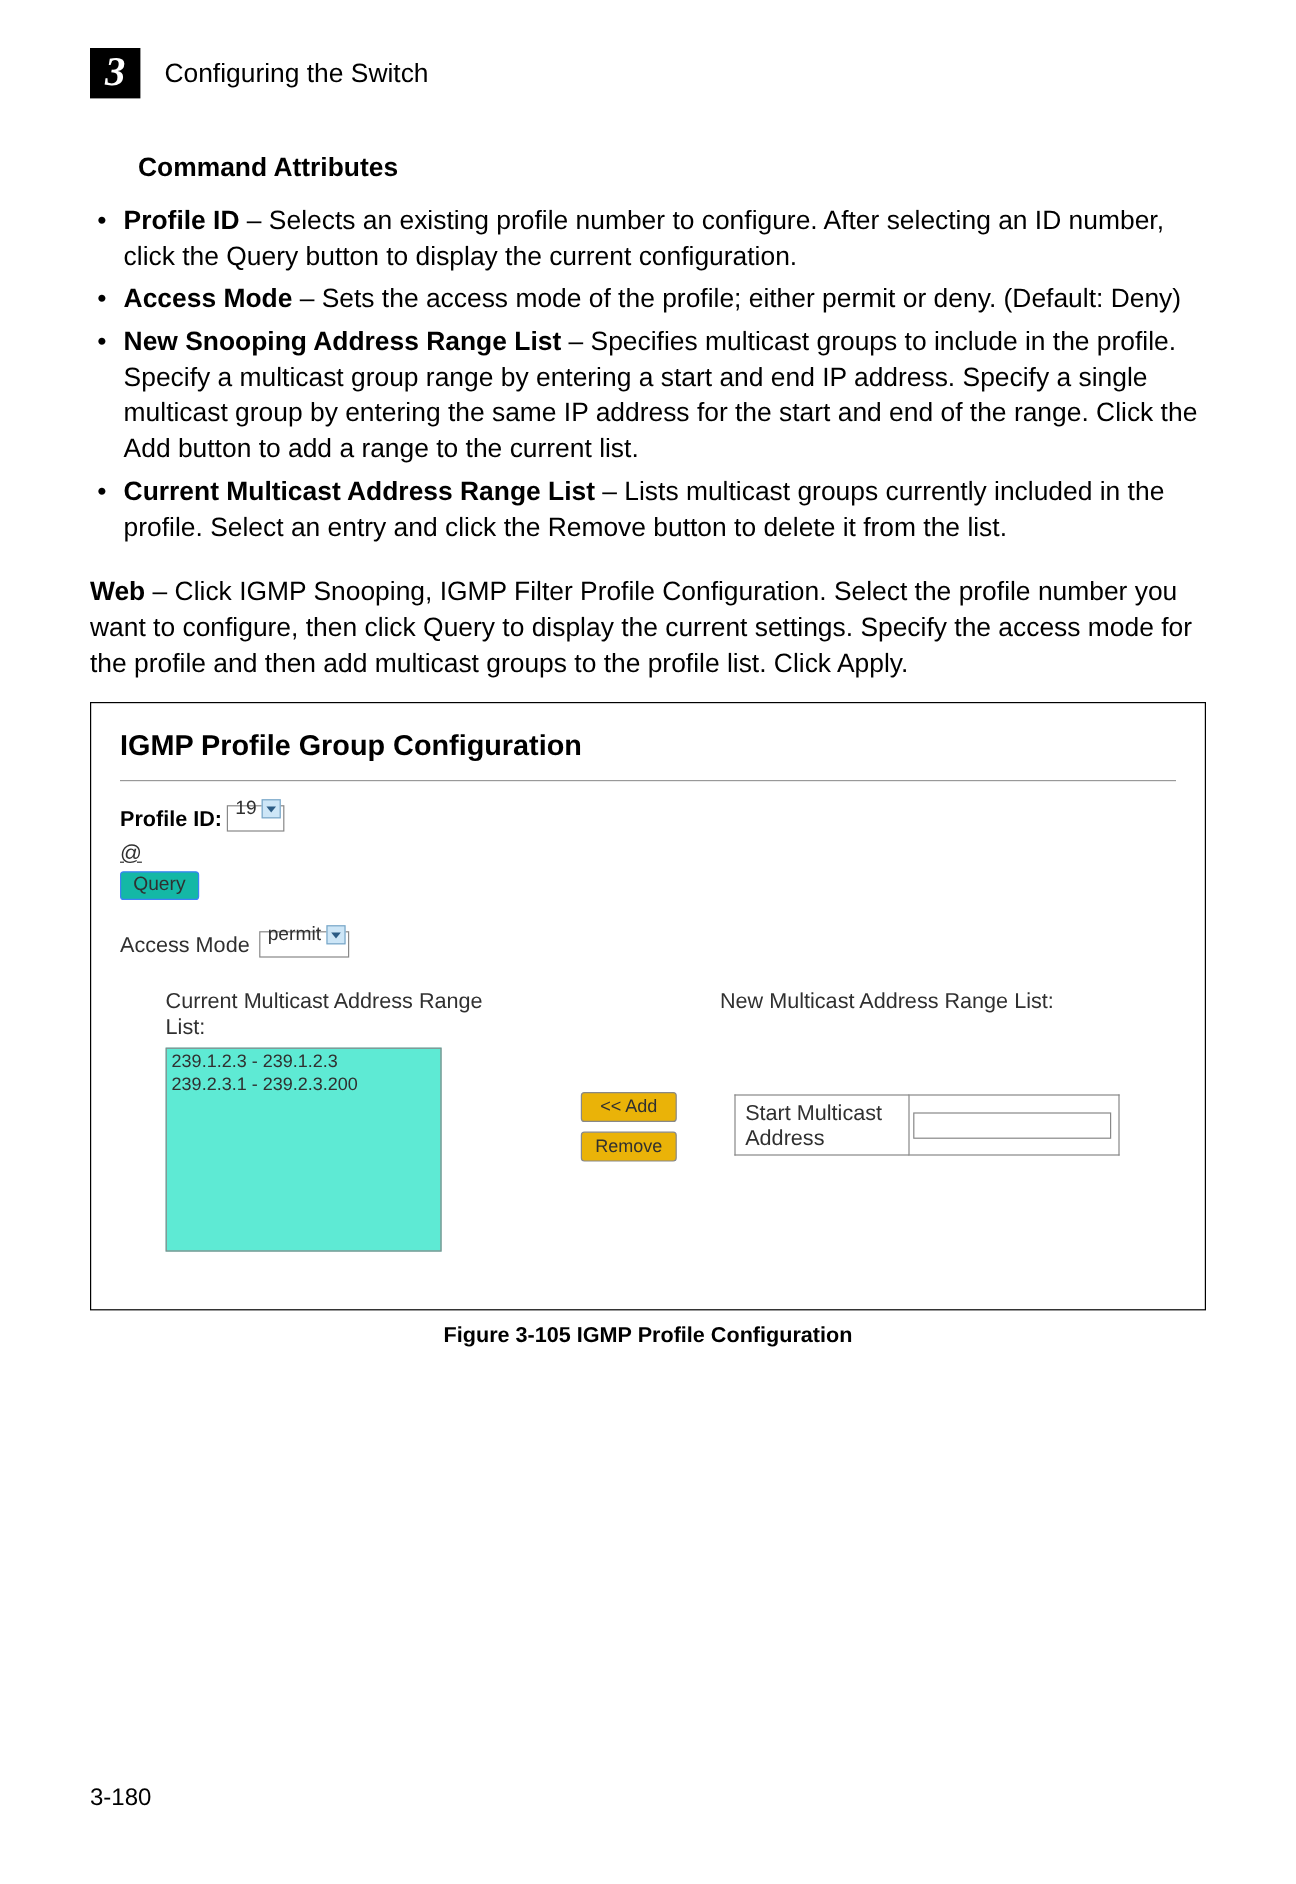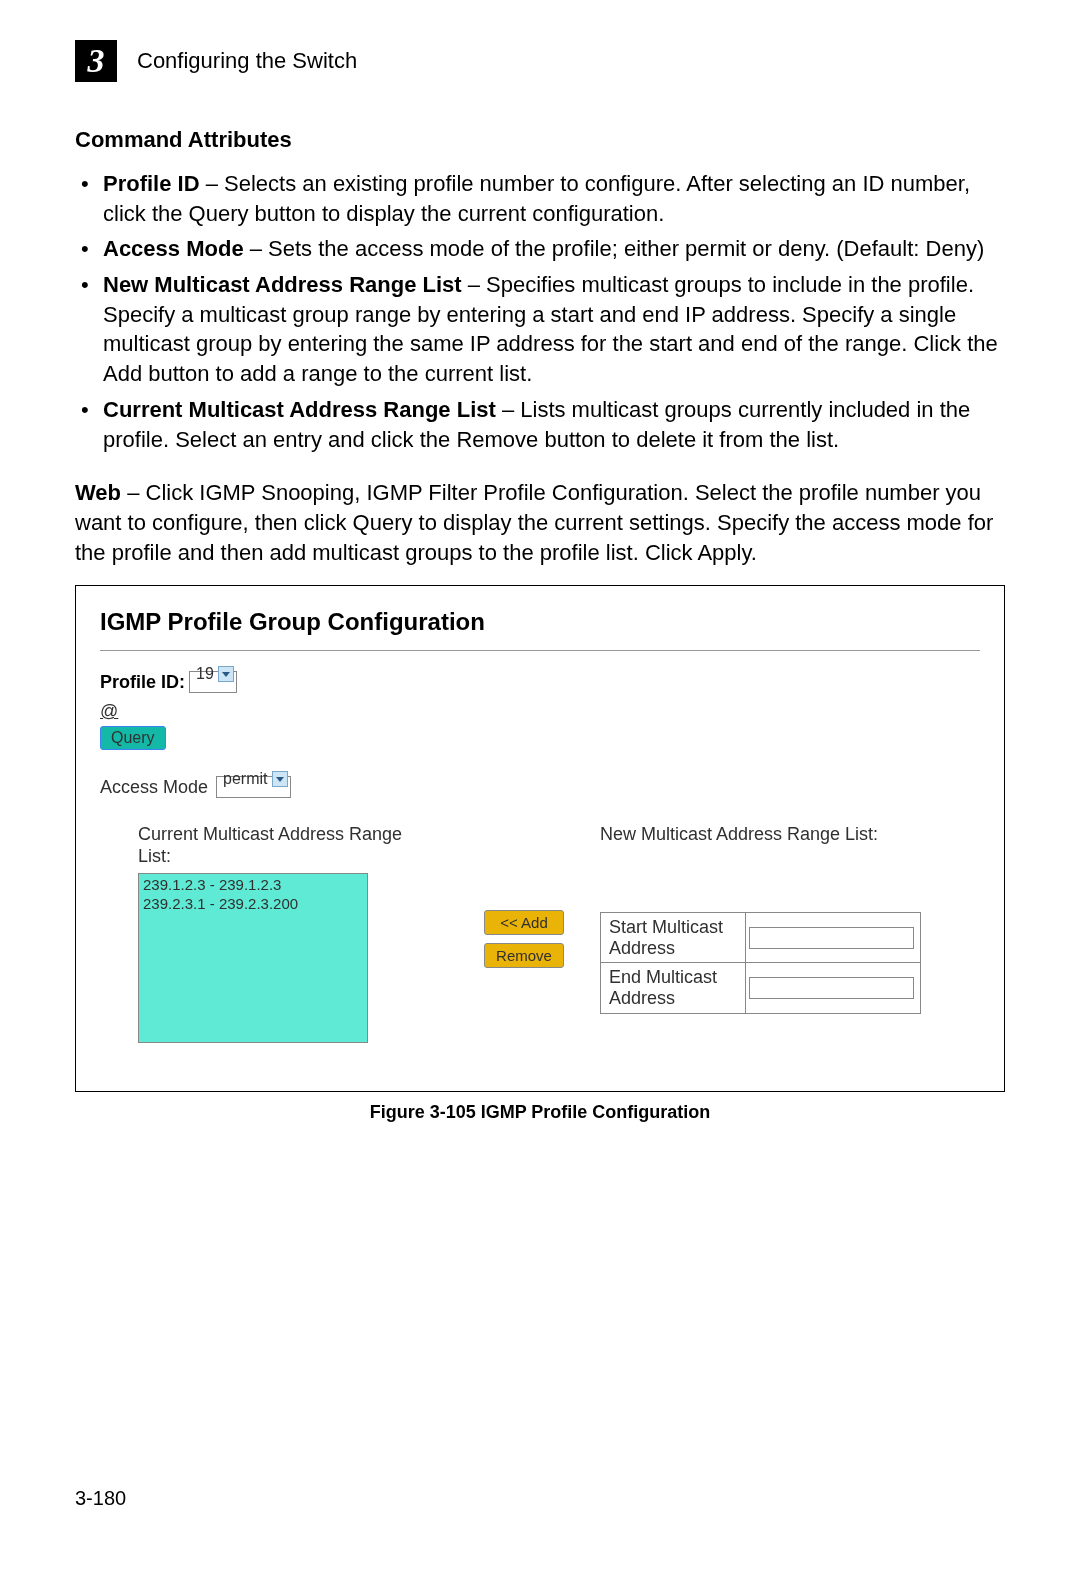--- a/index.html
+++ b/index.html
@@ -34,20 +34,21 @@
       font-family: Georgia, serif;
     }
     .chapter-title {
       font-size: 22px;
       color: #000000;
     }
     .section-heading {
       font-size: 22px;
       font-weight: bold;
       margin-bottom: 16px;
+      margin-left: 40px;
     }
     ul.attr-list {
       list-style: none;
       margin-left: 28px;
       margin-bottom: 24px;
     }
     ul.attr-list > li {
       font-size: 22px;
       line-height: 1.35;
       margin-bottom: 6px;
@@ -192,20 +193,21 @@
       padding: 3px 10px;
       font-size: 15px;
       color: #303030;
       width: 80px;
       text-align: center;
       cursor: pointer;
     }
     .field-table {
       margin-top: 66px;
       border-collapse: collapse;
+      margin-left: 12px;
     }
     .field-table td {
       border: 1px solid #888888;
       padding: 4px 8px;
       font-size: 18px;
       color: #303030;
       vertical-align: middle;
     }
     .field-table td.label-cell {
       width: 145px;
@@ -247,21 +249,21 @@
 
 <div class="section-heading">Command Attributes</div>
 <ul class="attr-list">
   <li>
     <span class="bold">Profile ID</span><span> – Selects an existing profile number to configure. After selecting an ID number, click the Query button to display the current configuration.</span>
   </li>
   <li>
     <span class="bold">Access Mode</span><span> – Sets the access mode of the profile; either permit or deny. (Default: Deny)</span>
   </li>
   <li>
-    <span class="bold">New Multicast Address Range List</span><span> – Specifies multicast groups to include in the profile. Specify a multicast group range by entering a start and end IP address. Specify a single multicast group by entering the same IP address for the start and end of the range. Click the Add button to add a range to the current list.</span>
+    <span class="bold">New Snooping Address Range List</span><span> – Specifies multicast groups to include in the profile. Specify a multicast group range by entering a start and end IP address. Specify a single multicast group by entering the same IP address for the start and end of the range. Click the Add button to add a range to the current list.</span>
   </li>
   <li>
     <span class="bold">Current Multicast Address Range List</span><span> – Lists multicast groups currently included in the profile. Select an entry and click the Remove button to delete it from the list.</span>
   </li>
 </ul>
 
 <p class="body-paragraph">
   <span class="bold">Web</span><span> – Click IGMP Snooping, IGMP Filter Profile Configuration. Select the profile number you want to configure, then click Query to display the current settings. Specify the access mode for the profile and then add multicast groups to the profile list. Click Apply.</span>
 </p>
 
@@ -306,26 +308,20 @@
     <div class="col-right">
       <div class="col-label">New Multicast Address Range List:</div>
       <table class="field-table">
         <tbody>
             <tr>
           <td class="label-cell">Start Multicast Address</td>
           <td class="input-cell">
             <div class="text-input"></div>
           </td>
         </tr>
-        <tr>
-          <td class="label-cell">End Multicast Address</td>
-          <td class="input-cell">
-            <div class="text-input"></div>
-          </td>
-        </tr>
       </tbody>
         </table>
     </div>
   </div>
 </div>
 
 <div class="figure-caption">Figure 3-105  IGMP Profile Configuration</div>
 
 <div class="page-number">3-180</div>
 

